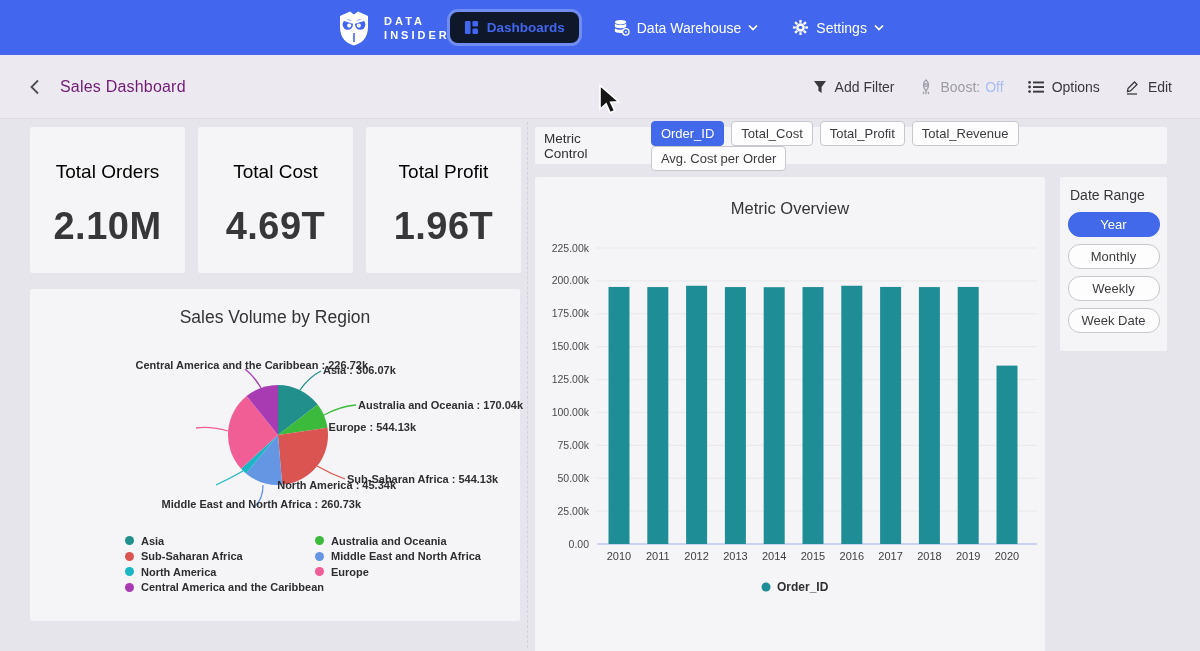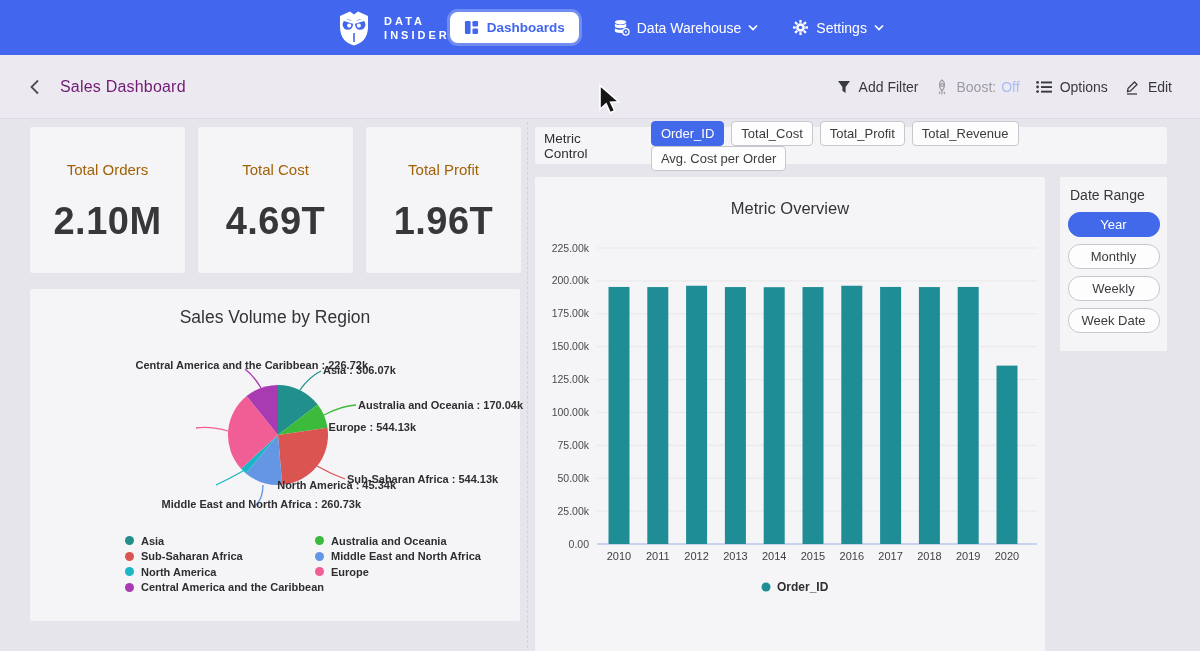--- a/index.html
+++ b/index.html
@@ -5,40 +5,40 @@
   * { margin:0; padding:0; box-sizing:border-box; }
   html,body { width:1200px; height:651px; overflow:hidden; }
   body { font-family:"Liberation Sans", sans-serif; background:#e6e5eb; position:relative; }
 
   
   .navbar { position:absolute; left:0; top:0; width:1200px; height:55px; background:#4267ee;
             display:flex; align-items:center; justify-content:center; padding:0 12px 0 30px; }
   .brand { display:flex; align-items:center; gap:10px; }
   .brand-text { color:#fff; font-size:11px; font-weight:bold; letter-spacing:3px; line-height:14px; }
   .nav-right { display:flex; align-items:center; gap:34px; }
-  .nav-pill { display:flex; align-items:center; gap:8px; background:#ffffff; border:none; border-radius:8px;
+  .nav-pill { display:flex; align-items:center; gap:8px; background:#0f172a; border:none; border-radius:8px;
               padding:8px 14px; color:#4267ee; font-size:13.5px; font-weight:bold; cursor:pointer;
               box-shadow:0 0 0 3px rgba(255,255,255,0.25); }
   .nav-item { display:flex; align-items:center; gap:7px; color:#fff; font-size:14px; cursor:pointer; }
 
   
   .header { position:absolute; left:0; top:55px; width:1200px; height:64px; background:#eceaf0;
             border-bottom:1px solid #dedce4; display:flex; align-items:center; justify-content:space-between;
             padding:0 28px 0 28px; }
   .header-left { display:flex; align-items:center; gap:18px; }
   .page-title { font-size:16px; color:#701a75; font-weight:500; letter-spacing:0.2px; }
-  .header-actions { display:flex; align-items:center; gap:16px; }
+  .header-actions { display:flex; align-items:center; gap:24px; }
   .h-action { display:flex; align-items:center; gap:8px; font-size:14px; color:#39393d; cursor:pointer; }
   .boost-muted { color:#9b9ba3; }
   .boost-off { color:#a9bdf3; }
 
   
   .panel { position:absolute; background:#f5f4f6; border-radius:2px; }
   .kpi-card { width:155px; height:146px; display:flex; flex-direction:column; align-items:center; }
-  .kpi-label { margin-top:34px; font-size:15px; color:#a16207; font-weight:500; }
+  .kpi-label { margin-top:34px; font-size:19px; color:#000000; font-weight:500; }
   .kpi-value { margin-top:22px; font-size:38px; font-weight:bold; color:#373739; letter-spacing:0.5px; }
 
   .col-divider { position:absolute; left:527px; top:122px; height:526px; width:0;
                  border-left:1px dashed #d3d1db; }
 
   
   .metric-bar { left:535px; top:127px; width:632px; height:37px; display:flex; align-items:center; padding-left:9px; }
   .metric-label { font-size:13.5px; color:#2f2f33; margin-right:23px; }
   .ctl-btn { font-family:"Liberation Sans",sans-serif; font-size:13px; color:#3c3c40; background:#fdfdfe;
              border:1px solid #c7c7cd; border-radius:4px; padding:4px 9px; margin-right:7px; cursor:pointer; }

